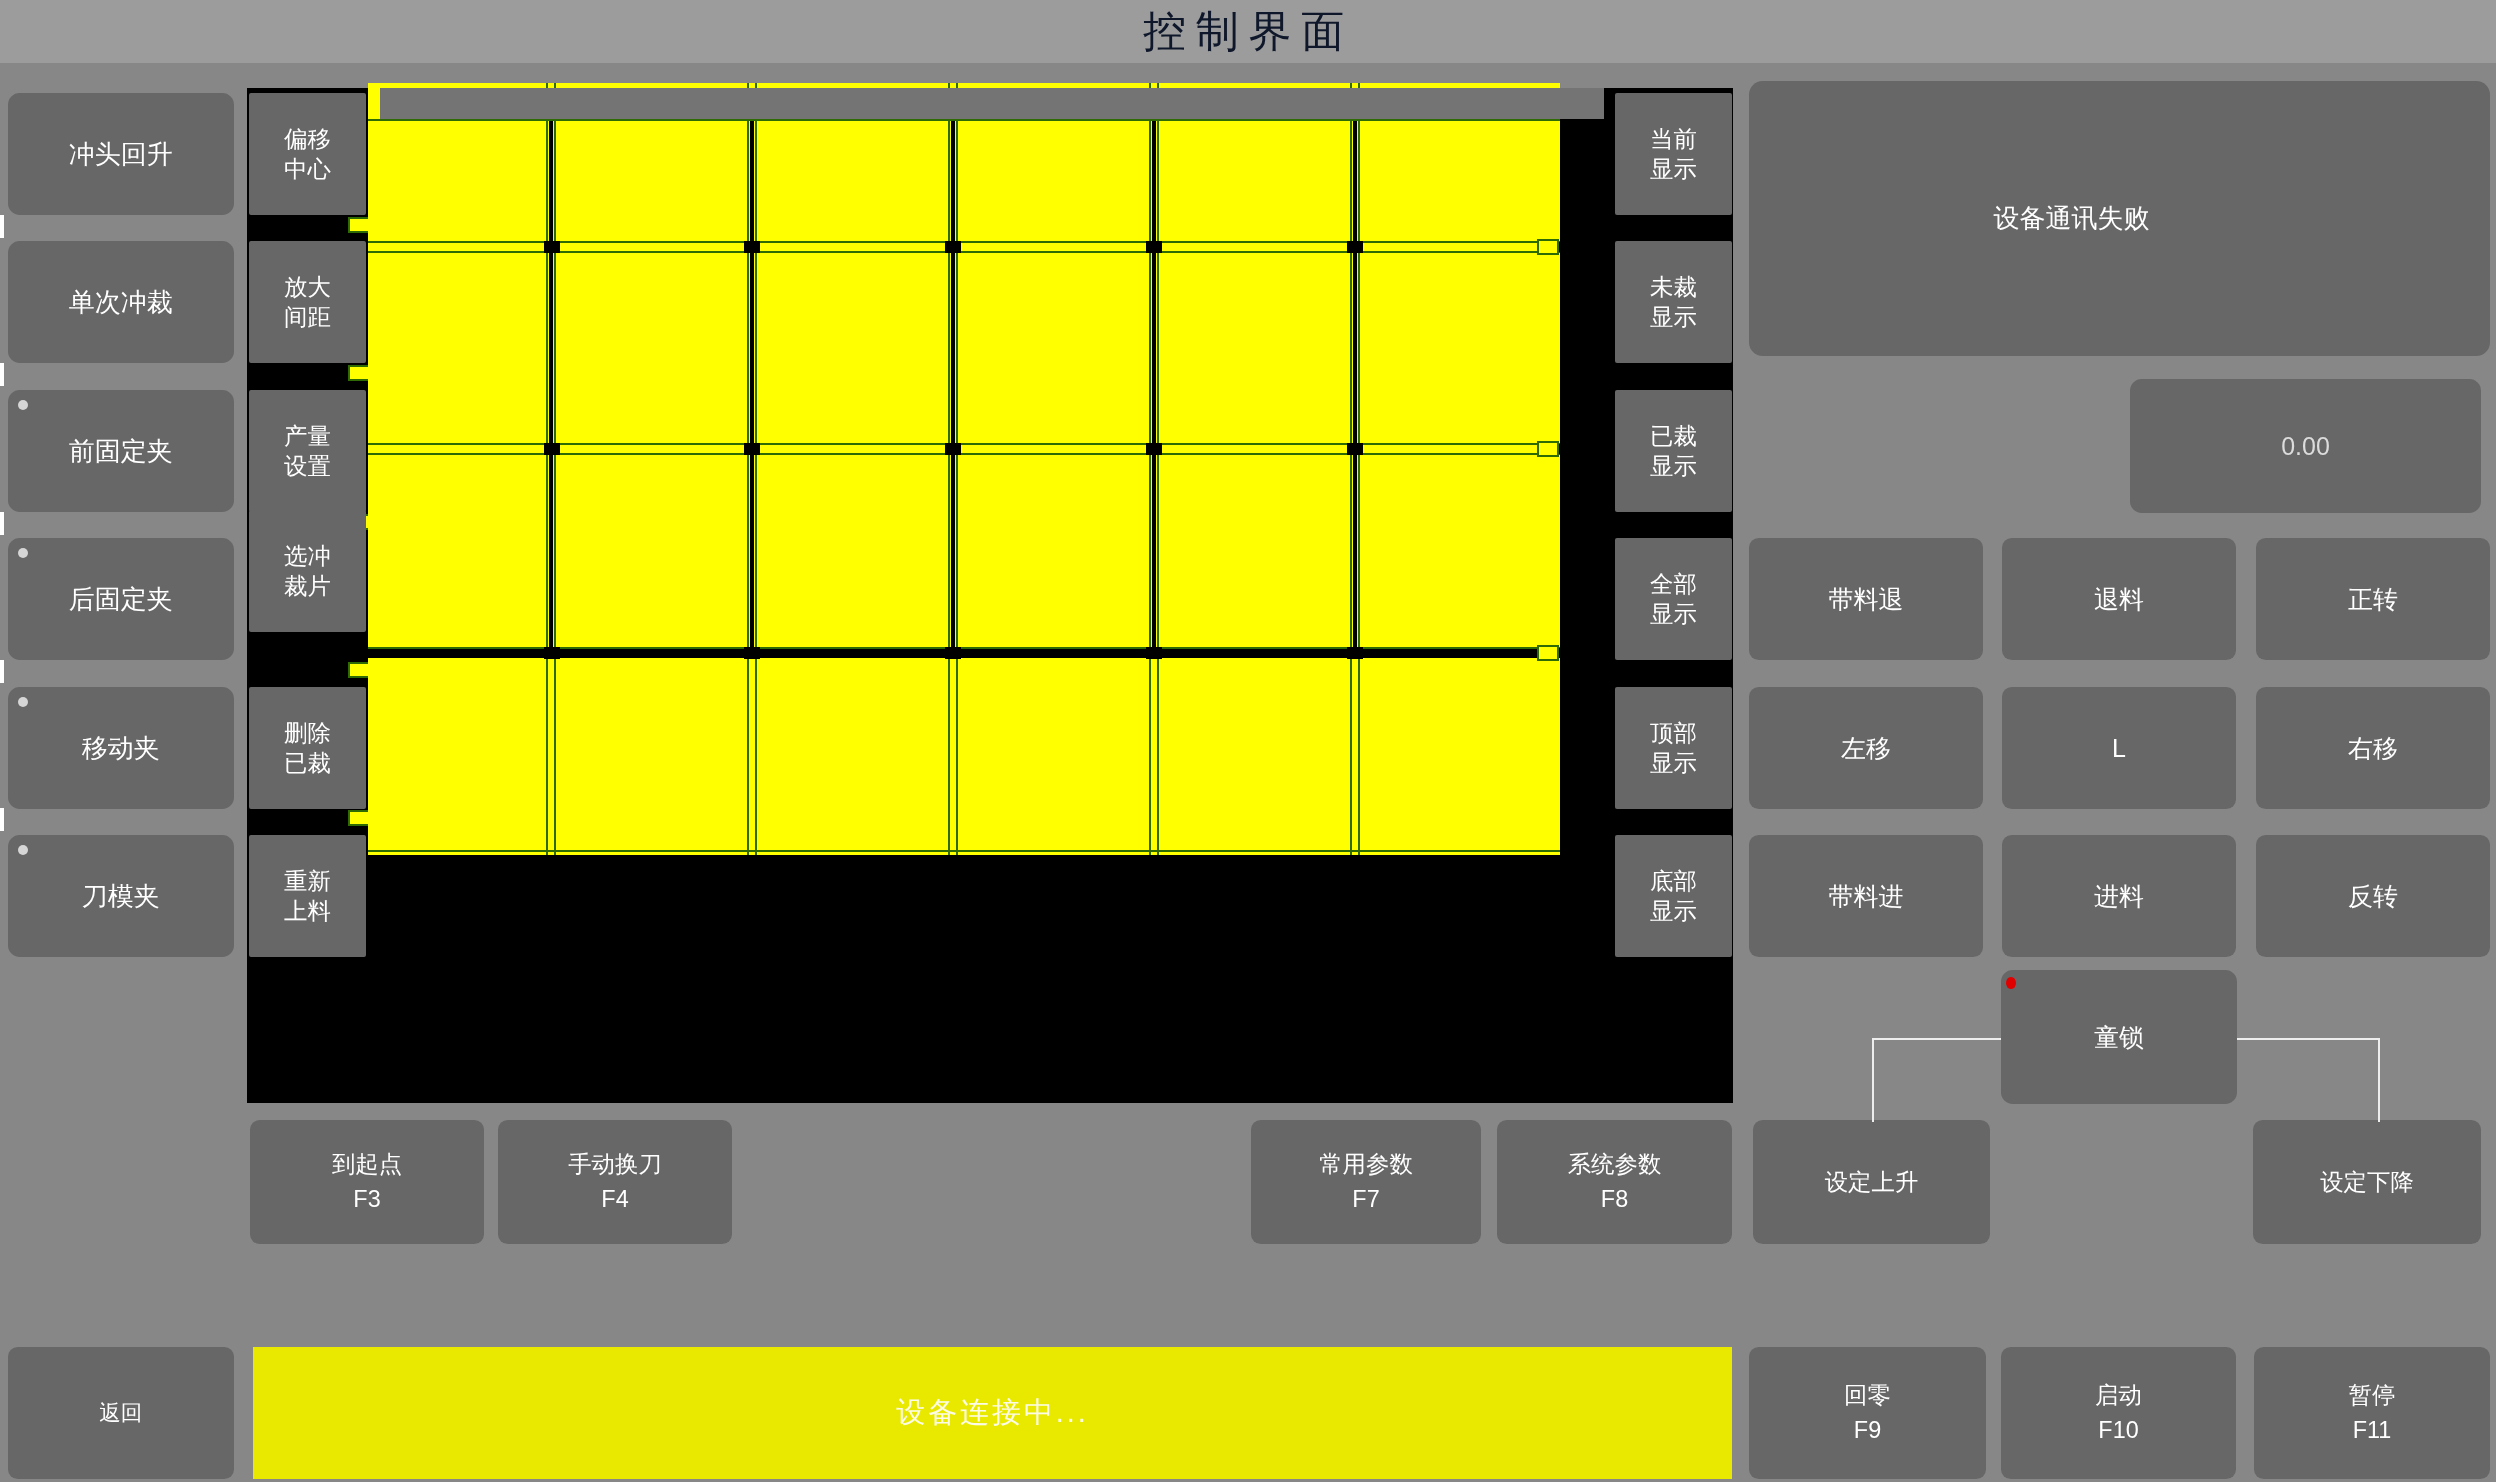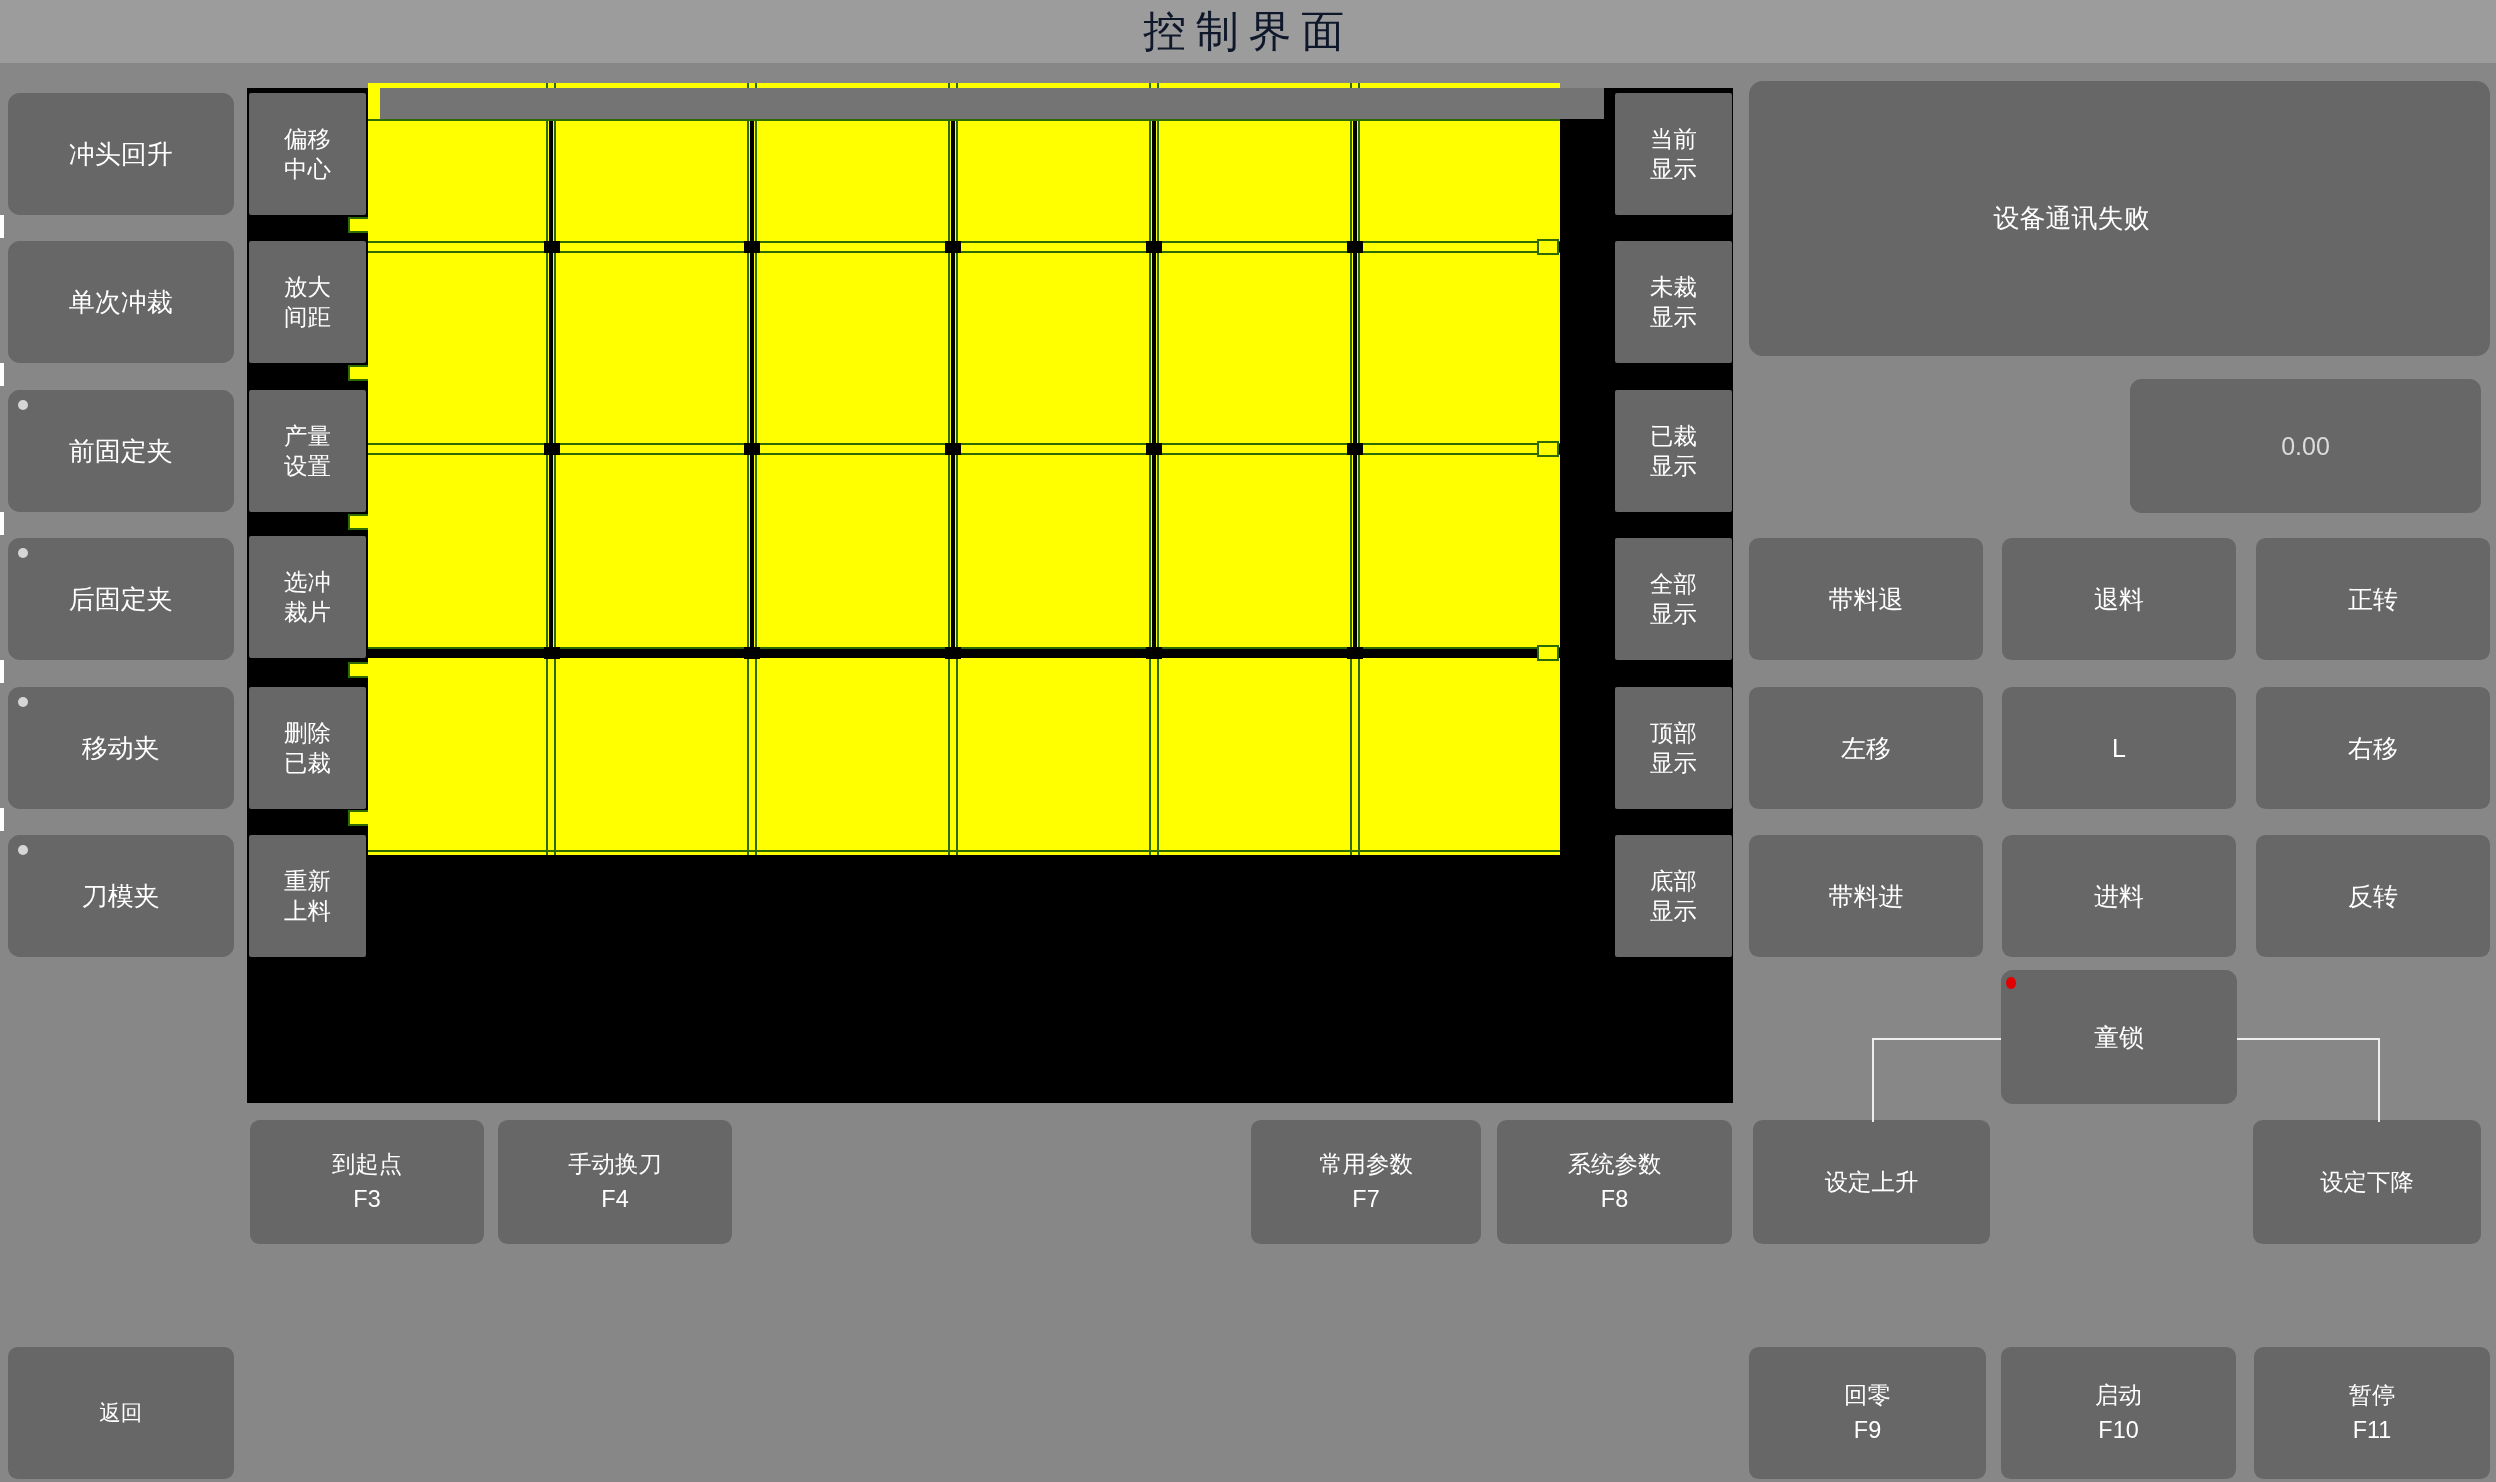--- a/index.html
+++ b/index.html
@@ -119,21 +119,21 @@
         <div>放大</div>
         <div>间距</div>
       </div>
     </div>
   <div class="btn sq-btn col2-btn" style="top:390px">
       <div>
         <div>产量</div>
         <div>设置</div>
       </div>
     </div>
-  <div class="btn sq-btn col2-btn" style="top:536px">
+  <div class="btn sq-btn col2-btn" style="top:510px">
       <div>
         <div>选冲</div>
         <div>裁片</div>
       </div>
     </div>
   <div class="btn sq-btn col2-btn" style="top:687px">
       <div>
         <div>删除</div>
         <div>已裁</div>
       </div>
@@ -251,20 +251,23 @@
     </div>
   <div class="btn fn-btn" style="left:1753px;width:237px">
       <span>设定上升</span>
     </div>
   <div class="btn fn-btn" style="left:2253px;width:228px">
       <span>设定下降</span>
     </div>
 
   <div class="btn bot-btn" style="left:7.8px;width:226px;font-size:21.5px">
       <span>返回</span>
+    </div>
+  <div class="statusbar">
+      <span>设备连接中...</span>
     </div>
   <div class="btn bot-btn" style="left:1749px;width:237px">
       <div>
         <div>回零</div>
         <div>F9</div>
       </div>
     </div>
   <div class="btn bot-btn" style="left:2001px;width:235px">
       <div>
         <div>启动</div>

